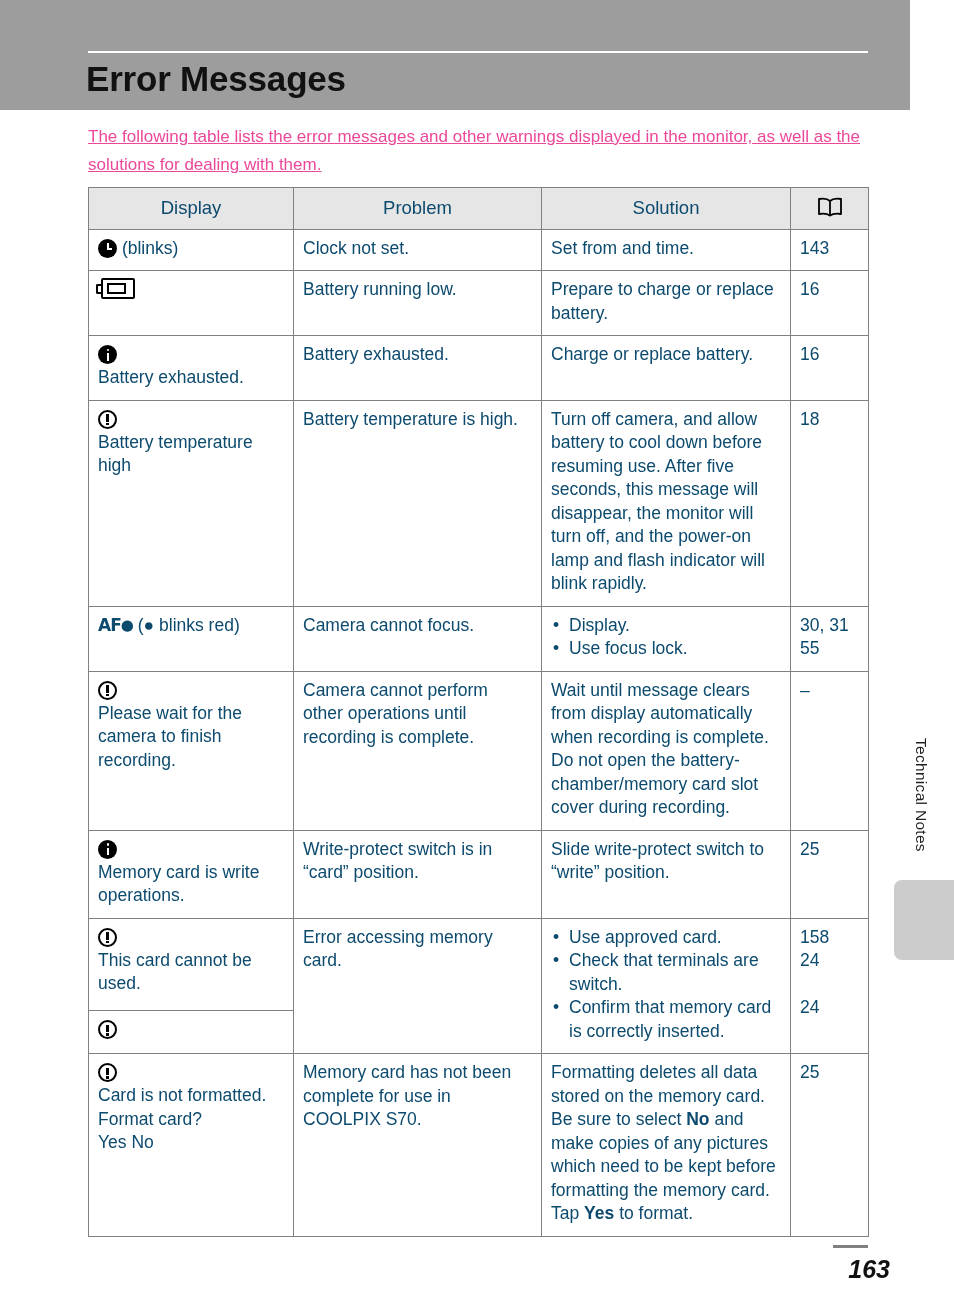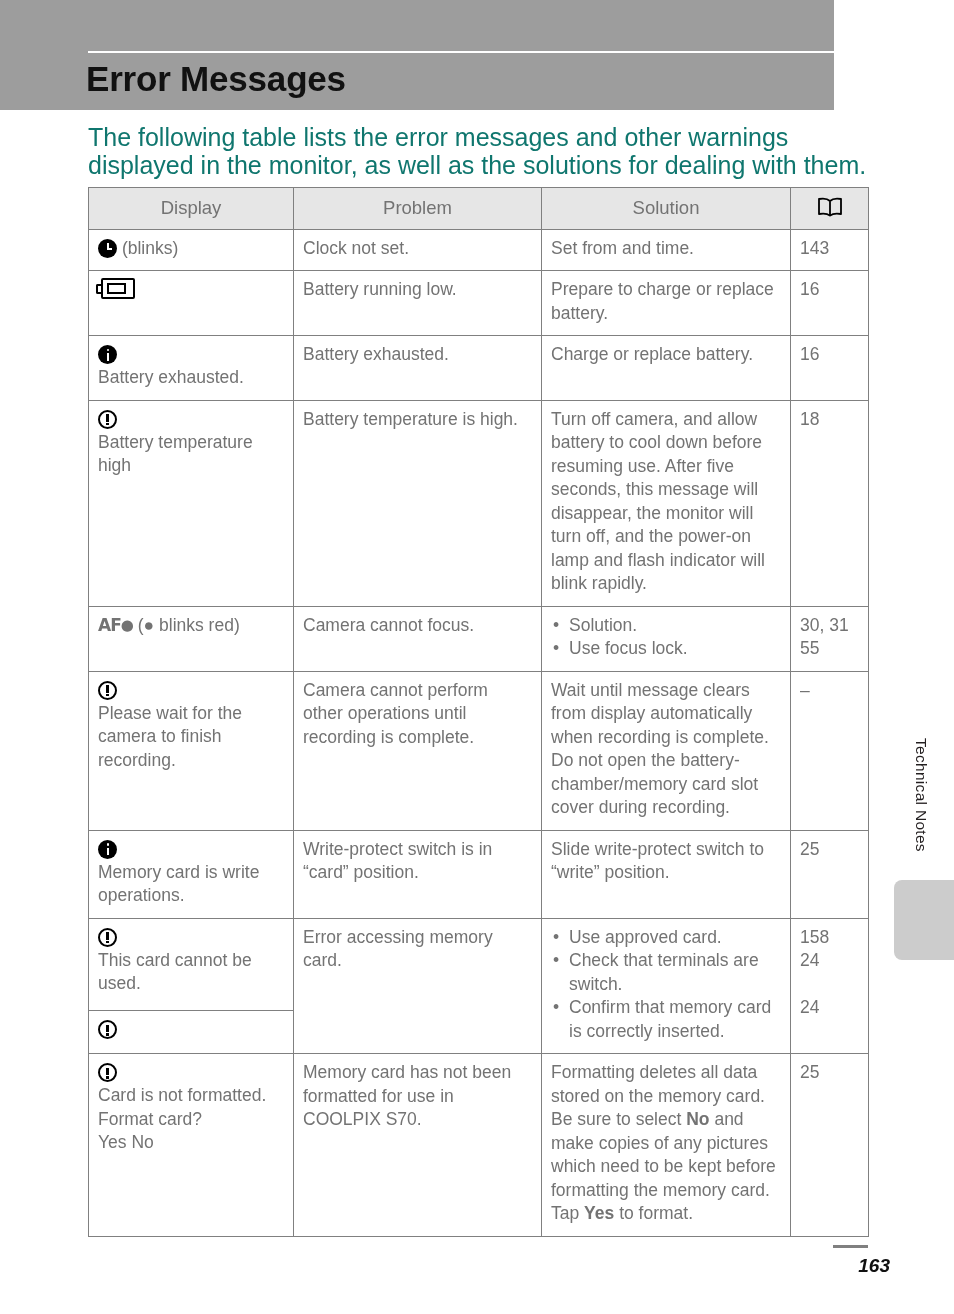--- a/index.html
+++ b/index.html
@@ -14,21 +14,21 @@
     color: #000000;
     position: relative;
     overflow: hidden;
   }
 
   
   .header-band {
     position: absolute;
     left: 0;
     top: 0;
-    width: 834px;
+    width: 910px;
     height: 110px;
     background: #9d9d9d;
   }
   .header-rule {
     position: absolute;
     left: 88px;
     top: 51px;
     width: 780px;
     height: 2px;
     background: #ffffff;
@@ -43,23 +43,24 @@
     color: #111111;
     line-height: 44px;
   }
 
   
   .intro {
     position: absolute;
     left: 88px;
     top: 123px;
     width: 780px;
-    font-size: 25px;
+    font-size: 17px;
     line-height: 28px;
-    color: #0f766e;
+    color: #ec4899;
+    text-decoration: underline;
   }
 
   
   .tbl-wrap {
     position: absolute;
     left: 88px;
     top: 187px;
     width: 780px;
   }
   table.err {
@@ -67,21 +68,21 @@
     width: 780px;
     table-layout: fixed;
   }
   table.err td, table.err th {
     border: 1.6px solid #808080;
     vertical-align: top;
     padding: 7px 9px 10px 9px;
     font-size: 17.5px;
     line-height: 23.5px;
     font-weight: normal;
-    color: #737373;
+    color: #0c4a6e;
     background: #ffffff;
     margin-top: 20px;
   }
   table.err thead th {
     background: #e6e6e6;
     text-align: center;
     vertical-align: middle;
     padding: 8px 6px 9px 6px;
     font-size: 18.5px;
     height: 22px;
@@ -256,21 +257,21 @@
     left: 833px;
     top: 1245px;
     width: 35px;
     height: 3px;
     background: #808080;
   }
   .page-number {
     position: absolute;
     right: 64px;
     top: 1255px;
-    font-size: 19px;
+    font-size: 25px;
     font-weight: bold;
     font-style: italic;
     color: #111111;
   }
   b { font-weight: bold; }
 </style>
 </head>
 <body>
 
 <div class="header-band">
@@ -347,21 +348,21 @@
     </tr>
 
     <tr>
       <td>
         <span class="icon-af">AF<span class="dot">●</span></span>
         <span>(● blinks red)</span>
       </td>
       <td>Camera cannot focus.</td>
       <td>
         <ul class="sol">
-          <li>Solution.</li>
+          <li>Display.</li>
           <li>Use focus lock.</li>
         </ul>
       </td>
       <td class="cell-pages">30, 31
 55</td>
     </tr>
 
     <tr>
       <td>
         <span class="icon-line"><span class="icon icon-warn"></span></span>
@@ -407,21 +408,21 @@
       </td>
     </tr>
 
     <tr>
       <td>
         <span class="icon-line"><span class="icon icon-warn"></span></span>
         <span class="cell-pages">Card is not formatted.
 Format card?
 Yes     No</span>
       </td>
-      <td>Memory card has not been formatted for use in COOLPIX S70.</td>
+      <td>Memory card has not been complete for use in COOLPIX S70.</td>
       <td><span>Formatting deletes all data stored on the memory card. Be sure to select </span><b>No</b><span> and make copies of any pictures which need to be kept before formatting the memory card. Tap </span><b>Yes</b><span> to format.</span></td>
       <td class="cell-pages">25</td>
     </tr>
 
   </tbody>
 </table>
 </div>
 
 <div class="side-label">Technical Notes</div>
 <div class="side-tab"></div>

